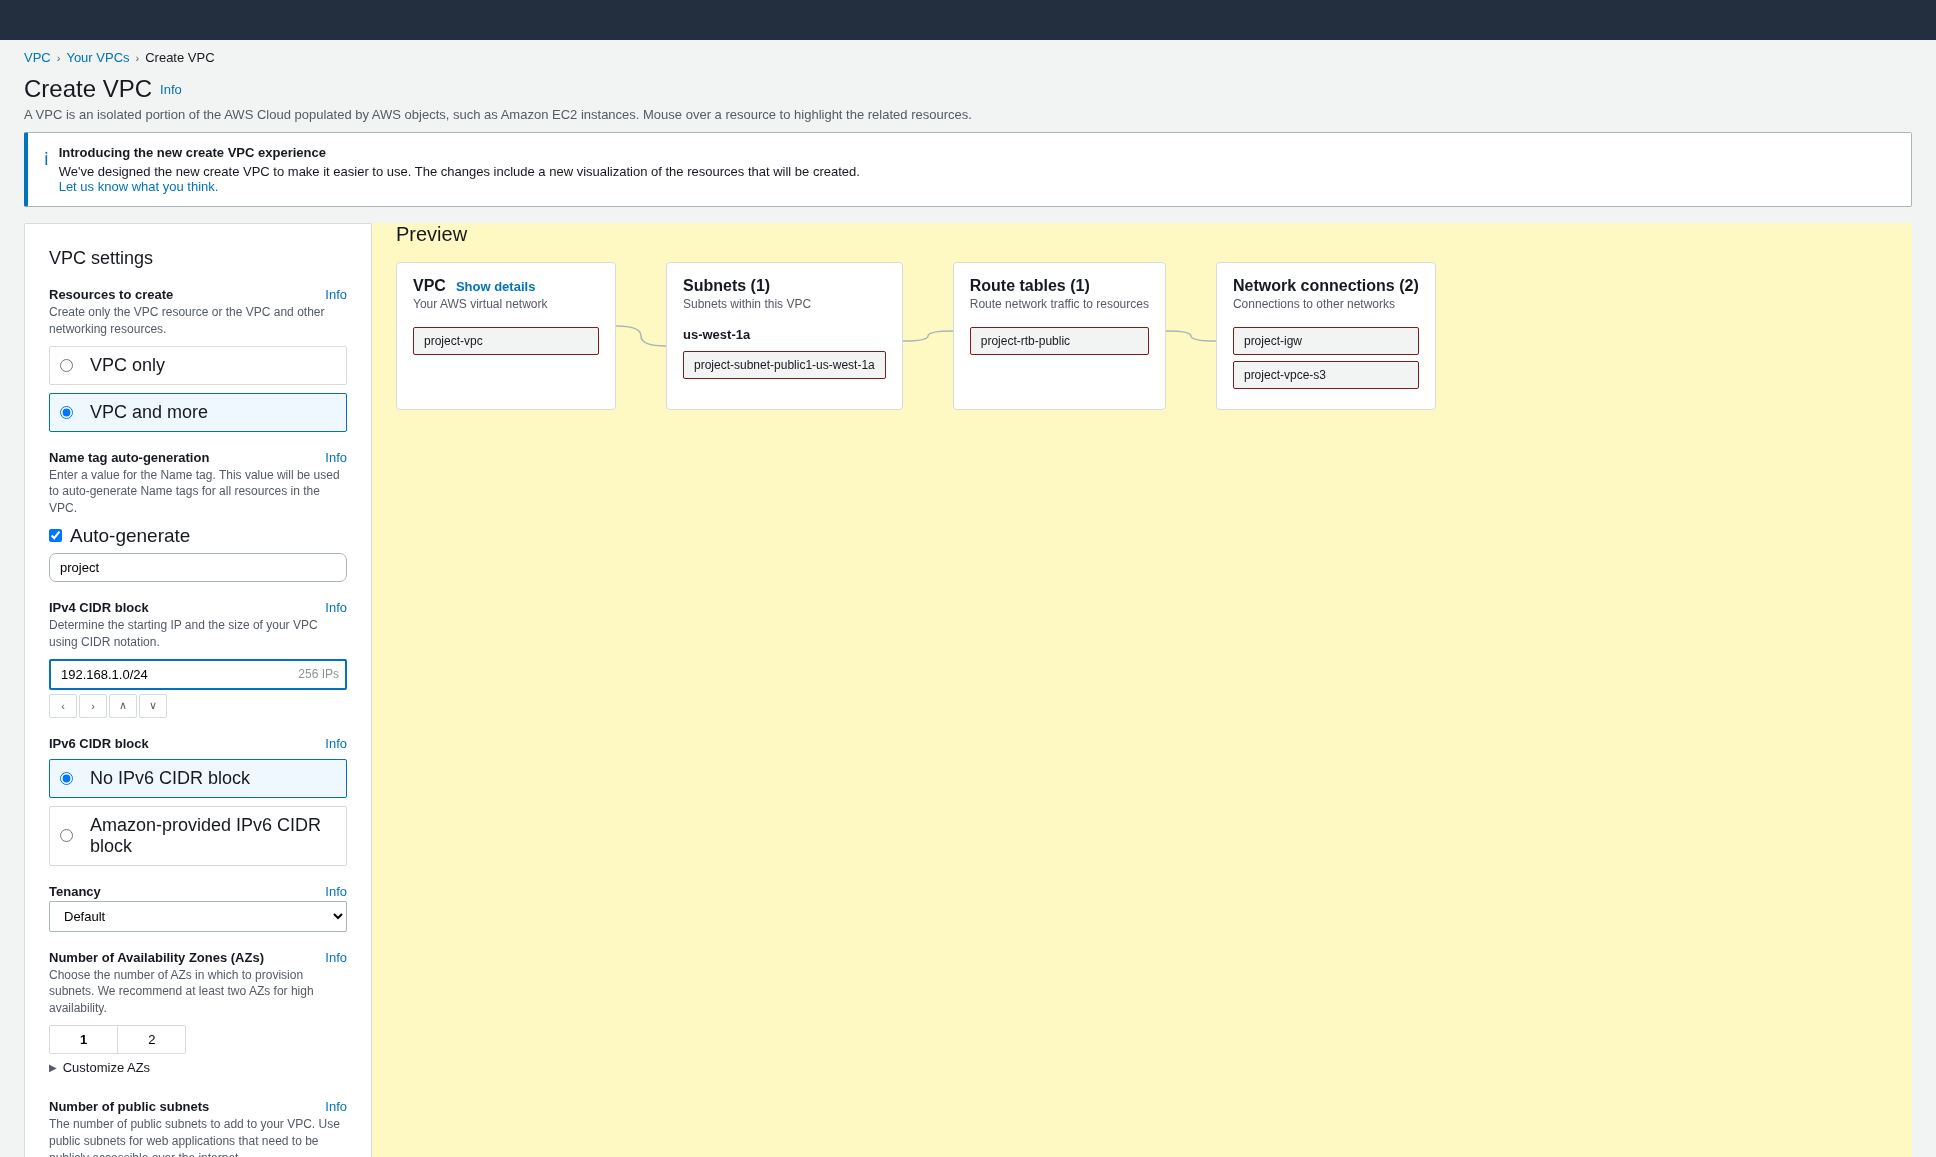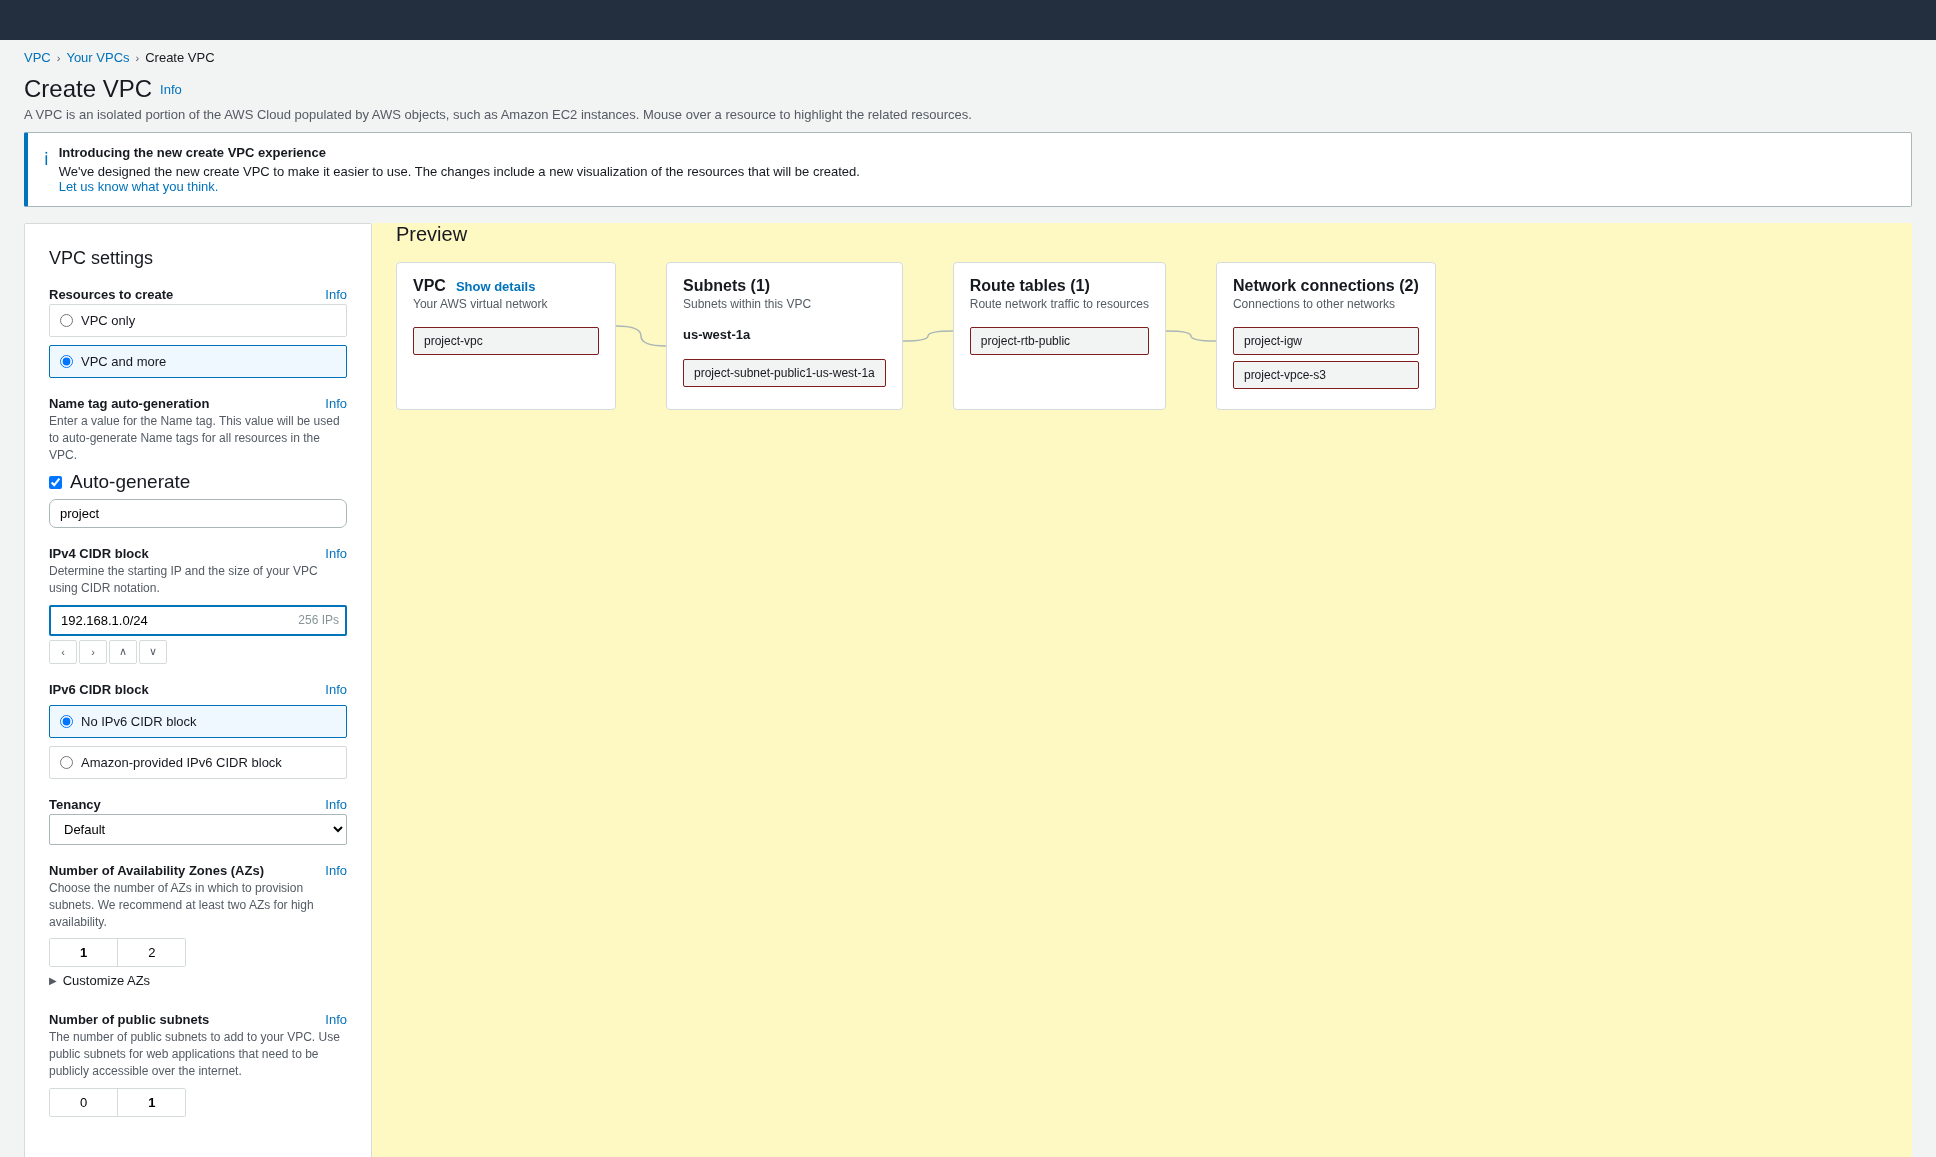--- a/index.html
+++ b/index.html
@@ -36,21 +36,21 @@
 
     .section { margin-bottom: 18px; }
     .section-label { font-size: 13px; font-weight: 700; margin-bottom: 2px; display: flex; align-items: center; gap: 5px; justify-content: space-between; }
     .section-desc { font-size: 12px; color: #545b64; margin-bottom: 8px; line-height: 1.4; }
     .info-link-small { color: #0073bb; font-size: 13px; font-weight: 400; cursor: pointer; }
 
     
     .radio-option { display: flex; align-items: center; gap: 8px; padding: 8px 10px; border: 1px solid #d5dbdb; border-radius: 2px; margin-bottom: 8px; cursor: pointer; }
     .radio-option input[type=radio] { cursor: pointer; }
     .radio-option.selected { border-color: #0073bb; background: #f0f8ff; }
-    .radio-option label { cursor: pointer; font-size: 13px; }
+    .radio-option label { cursor: pointer; font-size: 18px; margin-left: 9px; }
 
     
     .checkbox-row { display: flex; align-items: center; gap: 8px; margin-bottom: 6px; }
     .checkbox-row input[type=checkbox] { cursor: pointer; }
     .checkbox-row label { font-size: 19px; cursor: pointer; }
 
     
     .text-input { width: 100%; padding: 6px 10px; border: 1px solid #aab7b8; border-radius: 7px; font-size: 13px; outline: none; }
 
     
@@ -84,21 +84,21 @@
     .preview-title { font-size: 20px; font-weight: 400; margin-bottom: 16px; }
 
     .preview-card { background: #fff; border: 1px solid #d5dbdb; border-radius: 4px; padding: 14px 16px; min-width: 200px; position: relative; }
     .preview-card-title { font-size: 16px; font-weight: 700; margin-bottom: 2px; display: flex; align-items: center; gap: 10px; }
     .preview-card-subtitle { font-size: 12px; color: #545b64; margin-bottom: 16px; }
     .preview-resource-box { background: #f2f3f3; border: 1px solid #7f1d1d; border-radius: 2px; padding: 6px 10px; font-size: 12px; color: #16191f; margin-bottom: 6px; }
     .show-details-link { color: #0073bb; font-size: 13px; cursor: pointer; text-decoration: none; }
 
     
     .az-section { margin-bottom: 8px; }
-    .az-label { font-size: 13px; font-weight: 600; margin-bottom: 17px; }
+    .az-label { font-size: 13px; font-weight: 600; margin-bottom: 9px; }
 
     
     .vpc-card { min-width: 220px; }
     .subnets-card { min-width: 200px; }
     .route-card { min-width: 200px; }
     .network-card { min-width: 220px; }
 
     .preview-wrapper { display: flex; align-items: stretch; gap: 0; }
 
     
@@ -138,20 +138,21 @@
 <div class="main-layout">
 
   <div class="left-panel">
     <h2 class="panel-title">VPC settings</h2>
 
     <div class="section">
       <div class="section-label">
         <span>Resources to create</span>
         <a class="info-link-small">Info</a>
       </div>
+      <div class="section-desc">Create only the VPC resource or the VPC and other networking resources.</div>
 
       <div class="radio-option">
         <input type="radio" name="resources" id="vpc-only" style="">
         <label for="vpc-only">VPC only</label>
       </div>
       <div class="radio-option selected">
         <input type="radio" name="resources" id="vpc-more" checked="" style="">
         <label for="vpc-more">VPC and more</label>
       </div>
     </div>

